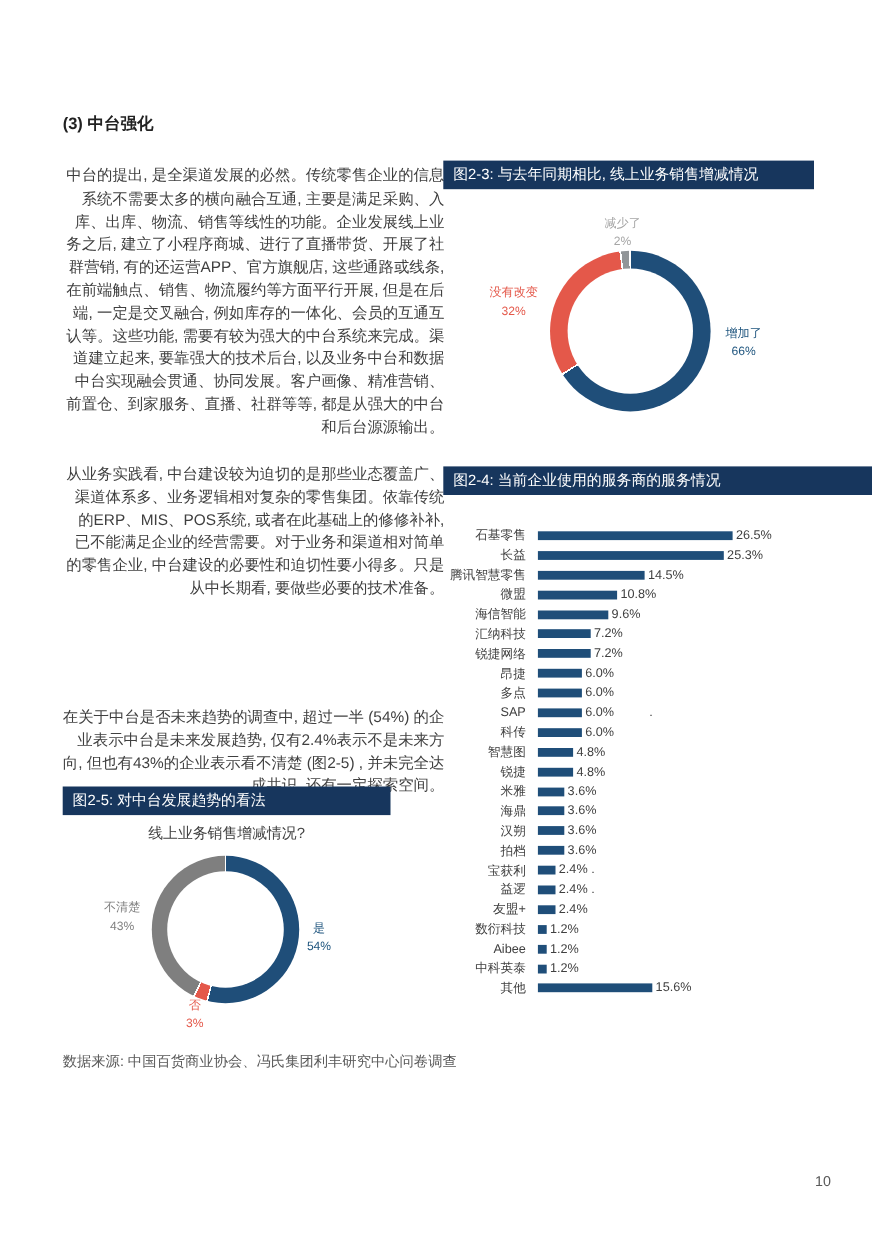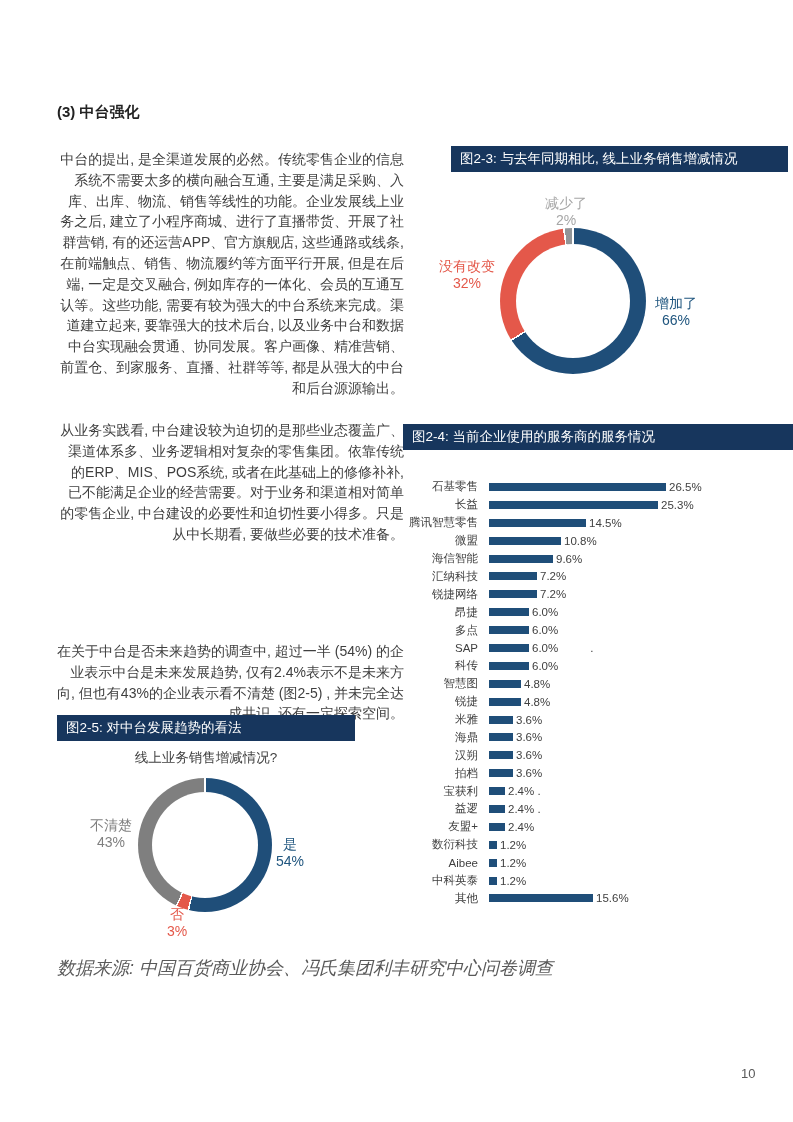--- a/index.html
+++ b/index.html
@@ -17,32 +17,32 @@
     font-size:14px; line-height:20.8px; color:#3f3f3f;
     text-align:right; word-break:break-all;
   }
   .p1{top:149px;} .p2{top:420px;} .p3{top:593px;margin-top:48px;}
 
   .chart-header{
     position:absolute; height:26px; line-height:26px;
     background:#17365d; color:#ffffff; font-size:13.5px;
     padding-left:9px; box-sizing:border-box; white-space:nowrap; overflow:hidden;
   }
-  .ch23{left:403px; top:146px; width:337px;margin-left:48px;}
+  .ch23{left:403px; top:146px; width:337px;}
   .ch24{left:403px; top:424px; width:399px;}
   .ch25{left:57px;  top:715px; width:298px;}
 
   .donut{position:absolute; border-radius:50%;}
   .donut23{left:500px; top:228px; width:146px; height:146px;}
   .donut25{left:138px; top:778px; width:134px; height:134px;}
   .hole{position:absolute; background:#ffffff; border-radius:50%;}
   .h23{inset:16px;}
   .h25{inset:14px;}
 
-  .dlabel{position:absolute; text-align:center; font-size:14px; line-height:17px; white-space:nowrap;}
+  .dlabel{position:absolute; text-align:center; font-size:11px; line-height:17px; white-space:nowrap;}
   .lbl-decreased{left:520px; top:195px; width:92px; color:#a6a6a6;}
   .lbl-unchanged{left:433px; top:258px; width:68px; color:#e4584a;}
   .lbl-increased{left:648px; top:295px; width:56px; color:#20567f;}
   .lbl-unclear{left:81px;  top:817px; width:60px; color:#7f7f7f;}
   .lbl-yes{left:265px; top:836px; width:50px; color:#20567f;}
   .lbl-no{left:152px;  top:906px; width:50px; color:#e4584a;}
 
   .subtitle25{
     position:absolute; left:57px; top:749px; width:298px;
     text-align:center; font-size:13.5px; color:#404040;
@@ -52,21 +52,21 @@
   .bar-row{display:flex; align-items:center; height:17.9px;}
   .bar-label{
     width:75px; flex:0 0 75px; text-align:right; font-size:11.5px;
     color:#404040; white-space:nowrap; margin-right:11px;
   }
   .bar{height:8px; background:#1f4e79; flex:0 0 auto;}
   .bar-value{font-size:11.5px; color:#404040; margin-left:3px; white-space:nowrap;}
 
   .source{
     position:absolute; left:57px; top:956px; width:600px;
-    font-size:18px; font-style:italic; color:#595959;
+    font-size:13px; color:#595959;
   }
   .pagenum{
     position:absolute; left:741px; top:1066px;
     font-size:13px; color:#595959;
   }
 </style>
 </head>
 <body>
 
 <div class="page">

